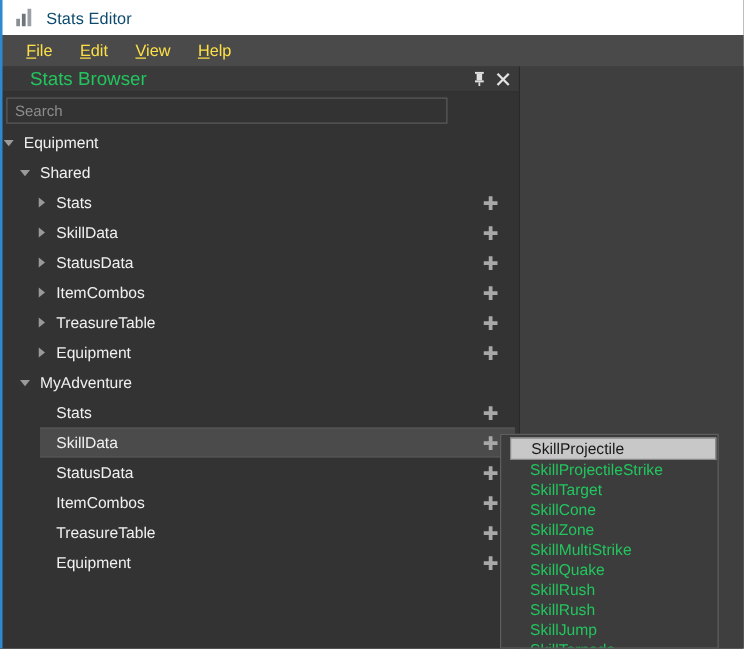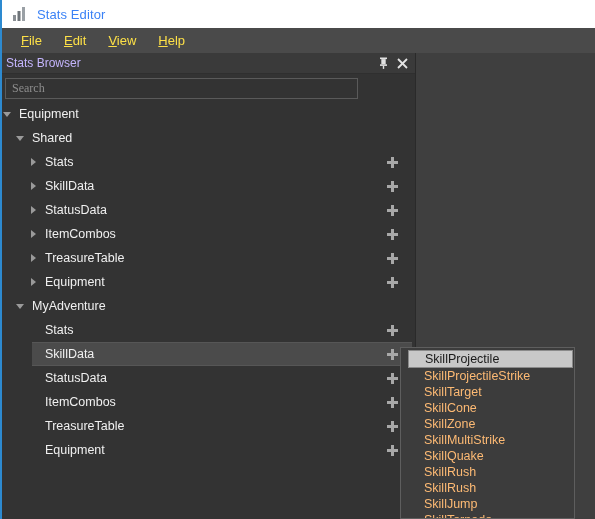--- a/index.html
+++ b/index.html
@@ -42,21 +42,21 @@
     z-index: 5;
   }
   .title-icon {
     margin-left: 12px;
     width: 16px; height: 16px;
     display: block;
   }
   .title-text {
     margin-left: 9px;
     font-size: 13px;
-    color: #3b82f6;
+    color: #0c4a6e;
     letter-spacing: 0.1px;
   }
 
   
   .menubar {
     position: absolute;
     left: 0; top: 28px;
     width: 595px; height: 25px;
     background: #4a4a4a;
     display: flex;
@@ -93,23 +93,23 @@
   }
   .dock-header {
     position: relative;
     height: 20px;
     background: #3a3a3a;
     border-bottom: 1px solid #2f2f2f;
     display: flex;
     align-items: center;
   }
   .dock-title {
-    margin-left: 6px;
-    font-size: 12px;
-    color: #c4b5fd;
+    margin-left: 24px;
+    font-size: 15px;
+    color: #22c55e;
   }
   .dock-buttons {
     position: absolute;
     right: 4px; top: 0;
     height: 20px;
     display: flex;
     align-items: center;
     gap: 2px;
   }
   .dock-btn {
@@ -127,21 +127,21 @@
     background: #333333;
   }
   .search-input {
     width: 353px;
     height: 21px;
     box-sizing: border-box;
     background: #333333;
     border: 1px solid #5a5a5a;
     color: #f0abfc;
     font-size: 12px;
-    font-family: Liberation Serif, serif;
+    font-family: Liberation Sans, sans-serif;
     padding: 0 6px;
     outline: none;
   }
   .search-input::placeholder { color: #8d8d8d; }
 
   
   .tree {
     position: relative;
     background: #333333;
     height: 415px;
@@ -230,21 +230,21 @@
     z-index: 30;
     padding: 2px 0 0 6px;
     box-sizing: border-box;
     overflow: hidden;
     height: 172px;
   }
   .dd-item {
     height: 16px;
     line-height: 16px;
     font-size: 12.5px;
-    color: #fdba74;
+    color: #22c55e;
     padding-left: 17px;
     white-space: nowrap;
     cursor: default;
     box-sizing: border-box;
   }
   .dd-item.highlight {
     background: #c8c8c8;
     color: #1a1a1a;
     border: 1px solid #8a8a8a;
     height: 18px;

